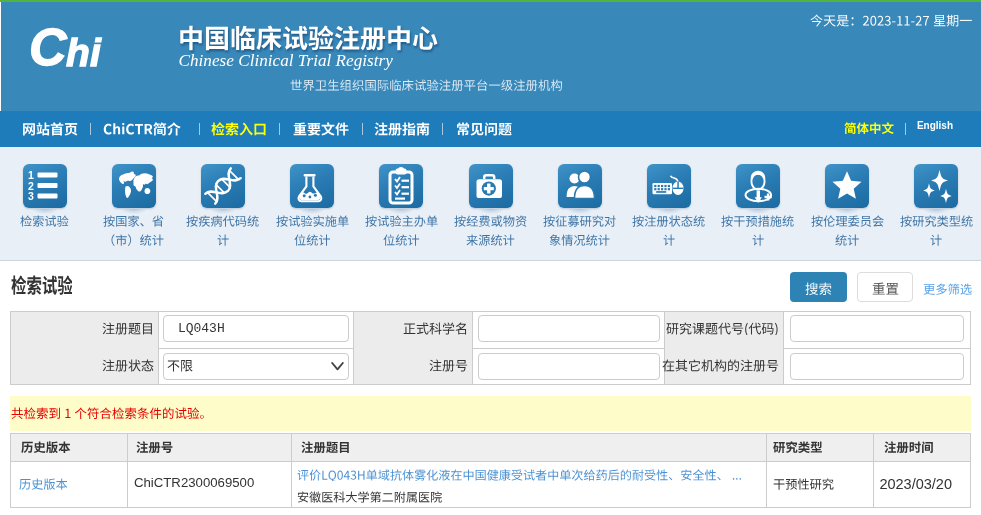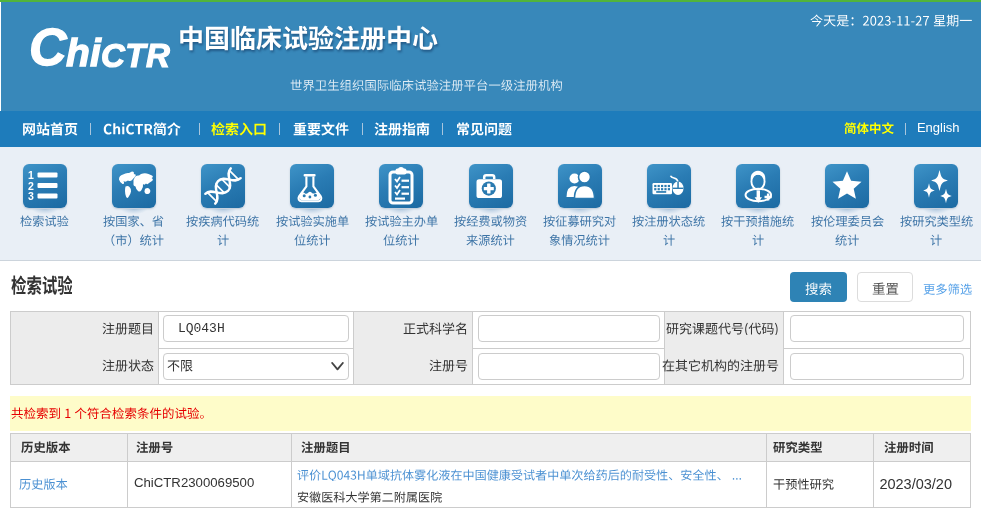--- a/index.html
+++ b/index.html
@@ -210,33 +210,33 @@
       <path id="q196" d="M465 343V409H868V343ZM388 523V591H528C514 746 474 845 301 899C317 913 337 941 345 959C535 893 584 774 600 591H706V854C706 927 722 948 792 948C806 948 867 948 882 948C943 948 961 914 967 784C947 779 918 768 903 755C901 866 896 882 874 882C861 882 813 882 803 882C781 882 777 878 777 853V591H955V523ZM586 54C606 87 627 130 640 164H384V341H455V230H877V341H949V164H700L719 157C707 123 679 71 654 32ZM79 81V958H147V149H279C258 216 228 304 199 375C271 455 290 524 290 579C290 610 284 638 268 649C260 654 249 657 237 658C221 659 202 658 179 657C190 676 197 705 198 723C220 724 245 724 265 721C286 719 303 713 317 703C345 682 357 640 357 586C357 523 340 451 267 367C301 287 338 189 367 107L318 78L307 81Z"></path>
     </defs>
   </svg>
 <div id="pg">
     <div style="position:absolute;left:0;top:0;width:981px;height:111px;background:#3888ba"></div>
     <div style="position:absolute;left:0;top:0;width:981px;height:1.5px;background:#52b43c"></div>
     <div style="position:absolute;left:0;top:1.5px;width:1px;height:109px;background:#fff"></div>
     <div style="position:absolute;left:29px;top:21.4px;font:italic bold 52px 'Liberation Sans';color:#fff;line-height:1;-webkit-text-stroke:1.3px #fff">C</div>
     <div style="position:absolute;left:66px;top:33.2px;font:italic bold 39px 'Liberation Sans';color:#fff;line-height:1;-webkit-text-stroke:1.3px #fff">h</div>
     <div style="position:absolute;left:90px;top:33.2px;font:italic bold 39px 'Liberation Sans';color:#fff;line-height:1;-webkit-text-stroke:1.3px #fff">i</div>
-    <div style="position:absolute;left:101px;top:38.6px;font:italic bold 33px 'Liberation Sans';color:#fff;line-height:1;letter-spacing:0.5px;-webkit-text-stroke:1.2px #fff">CTR</div>
     <svg class="ct" style="left:177.5px;top:25.0px;width:260.00px;height:26.0px;color:#fff;filter:drop-shadow(1.5px 2px 1px rgba(0,20,60,.4))" viewBox="0 0 10000 1000" preserveAspectRatio="none">
       <use href="#q0"></use>
       <use href="#q1" x="1000"></use>
       <use href="#q2" x="2000"></use>
       <use href="#q3" x="3000"></use>
       <use href="#q4" x="4000"></use>
       <use href="#q5" x="5000"></use>
       <use href="#q6" x="6000"></use>
       <use href="#q7" x="7000"></use>
       <use href="#q0" x="8000"></use>
       <use href="#q8" x="9000"></use>
     </svg>
+    <div style="position:absolute;left:178.5px;top:52.1px;color:#fff;font-style:italic;font-family:'Liberation Serif',serif;font-size:17.2px;line-height:1">Chinese Clinical Trial Registry</div>
     <svg class="ct" style="left:290.3px;top:79.4px;width:272.80px;height:12.4px;color:#dfecf5;" viewBox="0 0 22000 1000" preserveAspectRatio="none">
       <use href="#q9"></use>
       <use href="#q10" x="1000"></use>
       <use href="#q11" x="2000"></use>
       <use href="#q12" x="3000"></use>
       <use href="#q13" x="4000"></use>
       <use href="#q14" x="5000"></use>
       <use href="#q15" x="6000"></use>
       <use href="#q16" x="7000"></use>
       <use href="#q17" x="8000"></use>
@@ -319,21 +319,21 @@
     <div style="position:absolute;left:279.0px;top:123px;width:1px;height:12px;background:#a8c6dd"></div>
     <div style="position:absolute;left:361.6px;top:123px;width:1px;height:12px;background:#a8c6dd"></div>
     <div style="position:absolute;left:442.0px;top:123px;width:1px;height:12px;background:#a8c6dd"></div>
     <svg class="ct" style="left:843.8px;top:122.3px;width:50.00px;height:12.5px;color:#ffff00;" viewBox="0 0 4000 1000" preserveAspectRatio="none">
       <use href="#q50"></use>
       <use href="#q66" x="1000"></use>
       <use href="#q0" x="2000"></use>
       <use href="#q58" x="3000"></use>
     </svg>
     <div style="position:absolute;left:904.6px;top:123px;width:1px;height:12px;background:#a8c6dd"></div>
-    <div style="position:absolute;left:916.9px;top:121.1px;color:#fff;font-weight:normal;font-size:13px;line-height:1.05;font-family:'Liberation Sans'">English</div>
+    <div style="position:absolute;left:916.9px;top:121.1px;color:#fff;font-weight:bold;font-size:10px;line-height:1.05;font-family:'Liberation Sans'">English</div>
     <div style="position:absolute;left:0;top:146.5px;width:981px;height:113px;background:#e9eff6;border-bottom:1px solid #ccd4dc"></div>
     <div class="ibox" style="left:22.6px;top:164px;">
       <svg viewBox="0 0 44 44">
         <rect x="14.5" y="8.5" width="20" height="5" rx="1" fill="#fff"></rect>
         <rect x="14.5" y="19.0" width="20" height="5" rx="1" fill="#fff"></rect>
         <rect x="14.5" y="29.5" width="20" height="5" rx="1" fill="#fff"></rect>
         <text x="8" y="15" font-size="10.5" font-weight="bold" font-family="Liberation Sans" fill="#fff" text-anchor="middle">1</text>
         <text x="8" y="25.5" font-size="10.5" font-weight="bold" font-family="Liberation Sans" fill="#fff" text-anchor="middle">2</text>
         <text x="8" y="36" font-size="10.5" font-weight="bold" font-family="Liberation Sans" fill="#fff" text-anchor="middle">3</text>
       </svg>

